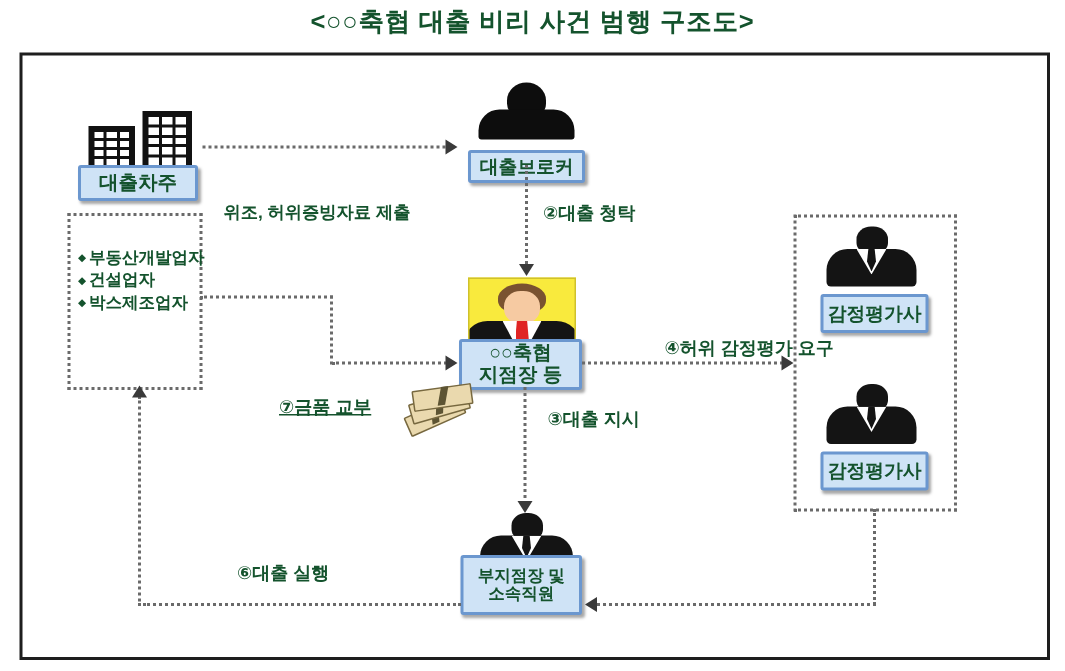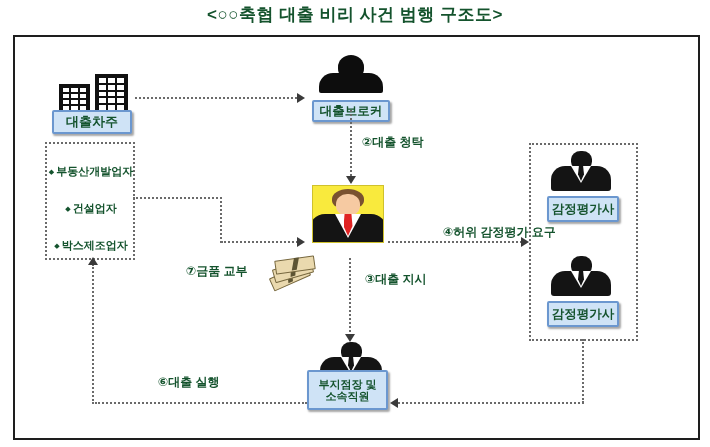--- a/index.html
+++ b/index.html
@@ -123,21 +123,21 @@
         <span></span>
         <span></span>
         <span></span>
     </div>
   </div>
   <div class="lbox" style="left:52px;top:110px;width:76px;height:20px;font-size:13px;">
     <span>대출차주</span>
   </div>
 
   <div class="dbox" style="left:45px;top:142px;width:86px;height:114px;"></div>
-  <div class="blist" style="left:52px;top:164px;width:78px;gap:22px;align-items:center;">
+  <div class="blist" style="left:52px;top:164px;width:78px;">
     <div class="item">
       <span class="bullet">◆</span>
       <span>부동산개발업자</span>
     </div>
     <div class="item">
       <span class="bullet">◆</span>
       <span>건설업자</span>
     </div>
     <div class="item">
       <span class="bullet">◆</span>
@@ -153,20 +153,24 @@
     <span>대출브로커</span>
   </div>
 
   <div class="ybox" style="left:312px;top:185px;width:70px;height:56px;">
     <div class="mgr-hair"></div>
     <div class="mgr-face"></div>
     <div class="mgr-body">
       <div class="mgr-shirt"></div>
       <div class="mgr-tie"></div>
     </div>
+  </div>
+  <div class="lbox" style="left:306px;top:226px;width:78px;height:30px;font-size:13px;">
+    <span>○○축협</span>
+    <span>지점장 등</span>
   </div>
 
   <div class="dbox" style="left:529px;top:143px;width:105px;height:194px;"></div>
   <div class="suit" style="left:551px;top:151px;width:60px;height:44px;">
     <div class="head"></div>
     <div class="body">
       <div class="shirt"></div>
       <div class="tie"></div>
     </div>
   </div>
@@ -227,20 +231,21 @@
 
   <div class="dot-v" style="left:582px;top:339px;height:64px;"></div>
   <div class="dot-h" style="left:398px;top:402px;width:186px;"></div>
   <div class="arr arr-left" style="left:390px;top:398px;"></div>
 
   <div class="dot-h" style="left:95px;top:402px;width:212px;"></div>
   <div class="dot-v" style="left:92px;top:264px;height:140px;"></div>
   <div class="arr arr-up" style="left:88px;top:257px;"></div>
 
   <div class="step" style="left:142px;top:134px;font-size:11.5px;">
+    <div class="l2">위조, 허위증빙자료 제출</div>
   </div>
   <div class="step" style="left:362px;top:134px;">②대출 청탁</div>
   <div class="step" style="left:365px;top:271px;text-align:center;">③대출 지시</div>
   <div class="step" style="left:403px;top:224px;margin-left:40px;">④허위 감정평가 요구</div>
   <div class="step" style="left:158px;top:374px;">⑥대출 실행</div>
-  <div class="step" style="left:186px;top:263px;">⑦금품 교부</div>
+  <div class="step" style="left:186px;top:263px;text-decoration:underline;">⑦금품 교부</div>
 
 </div>
 
 </body></html>

